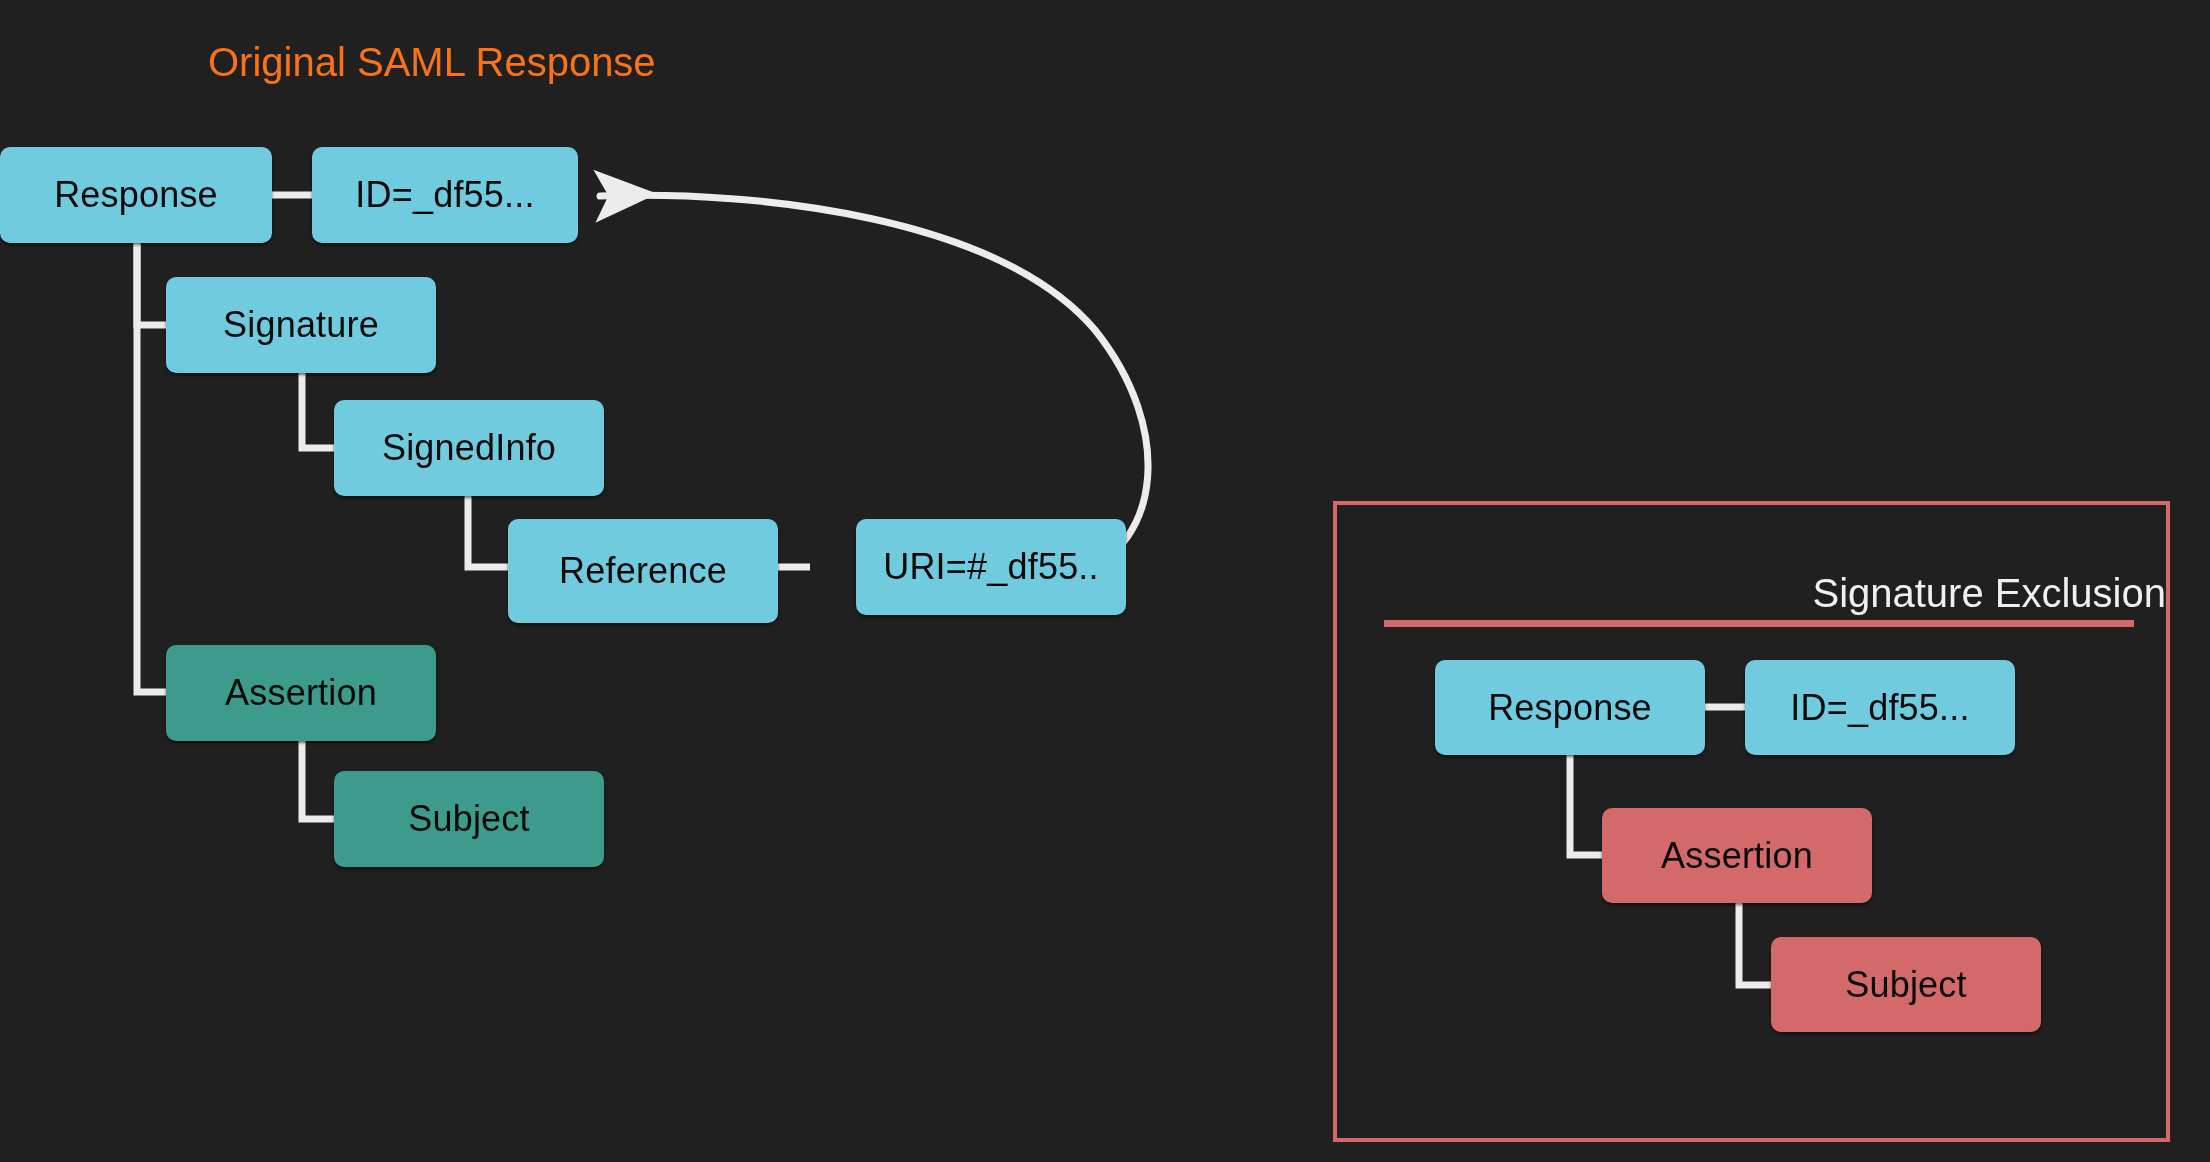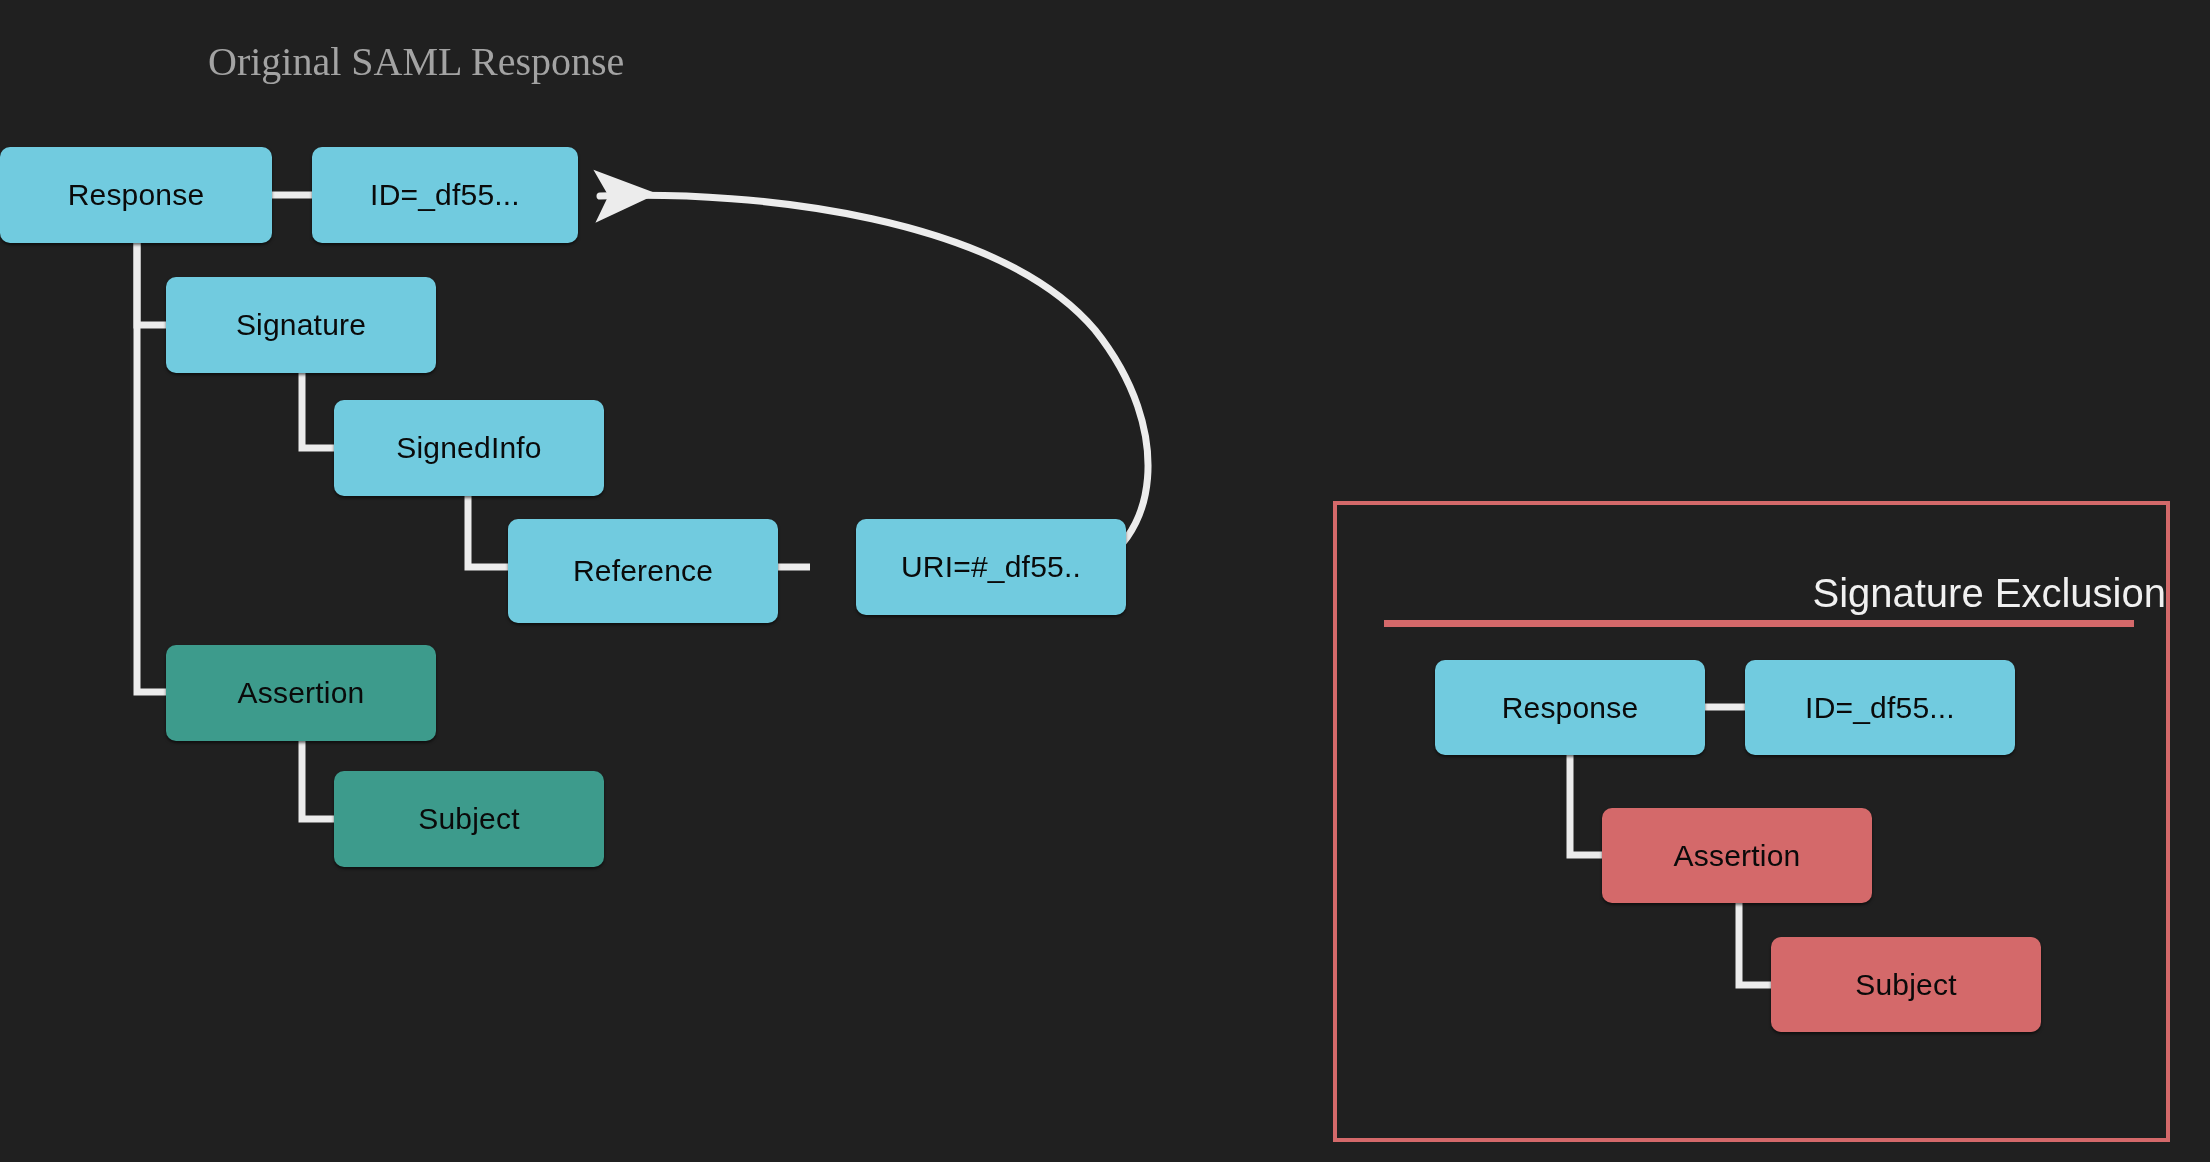--- a/index.html
+++ b/index.html
@@ -25,39 +25,38 @@
     pointer-events: none;
   }
   .node {
     position: absolute;
     box-sizing: border-box;
     display: flex;
     align-items: center;
     justify-content: center;
     border-radius: 10px;
     color: #0a0a0a;
-    font-size: 30px;
+    font-size: 36px;
     letter-spacing: 0.2px;
     line-height: 1;
     box-shadow: 0 2px 3px rgba(0,0,0,0.55);
     z-index: 3;
     white-space: nowrap;
   }
   .node.blue  { background: #71cbdf; }
   .node.teal  { background: #3d9b8c; }
   .node.red   { background: #d4696a; }
 
   .diagram-title {
     position: absolute;
-    color: #a3a3a3;
+    color: #f97316;
     font-size: 40px;
     line-height: 1;
     white-space: nowrap;
     z-index: 4;
-    font-family: Liberation Serif, serif;
   }
   #panel-title {
     color: #f0f0f0;
     font-size: 40px;
     text-align: right;
     position: absolute;
     left: 0;
     right: 0;
     top: 68px;
     line-height: 1;

